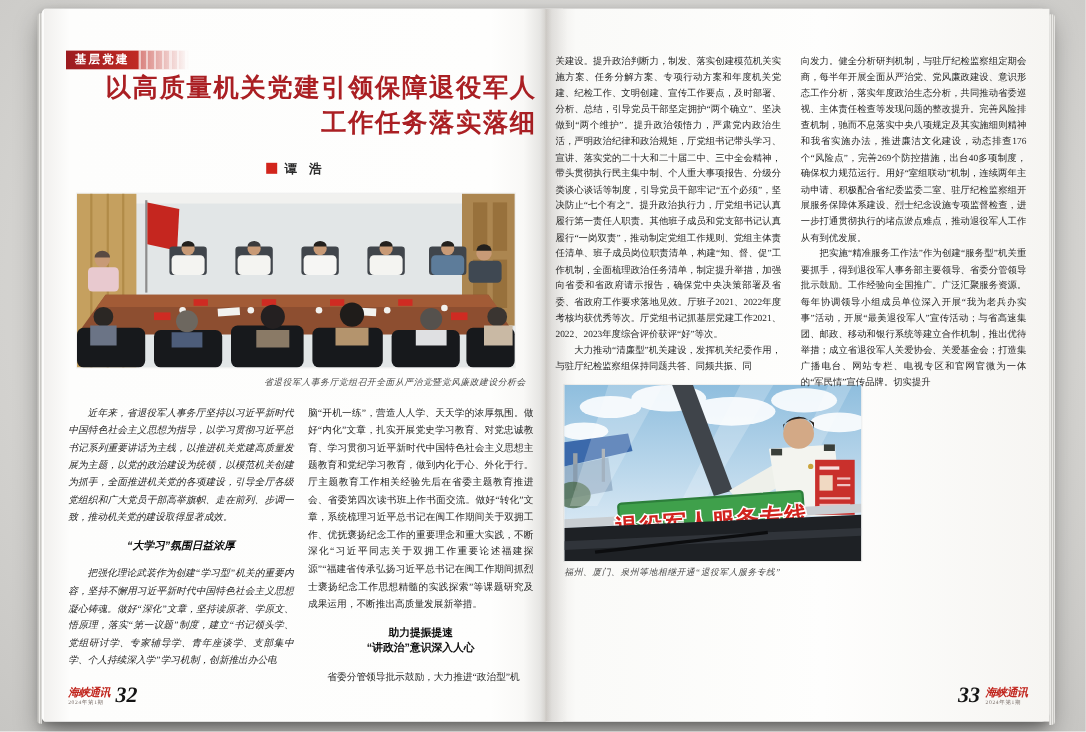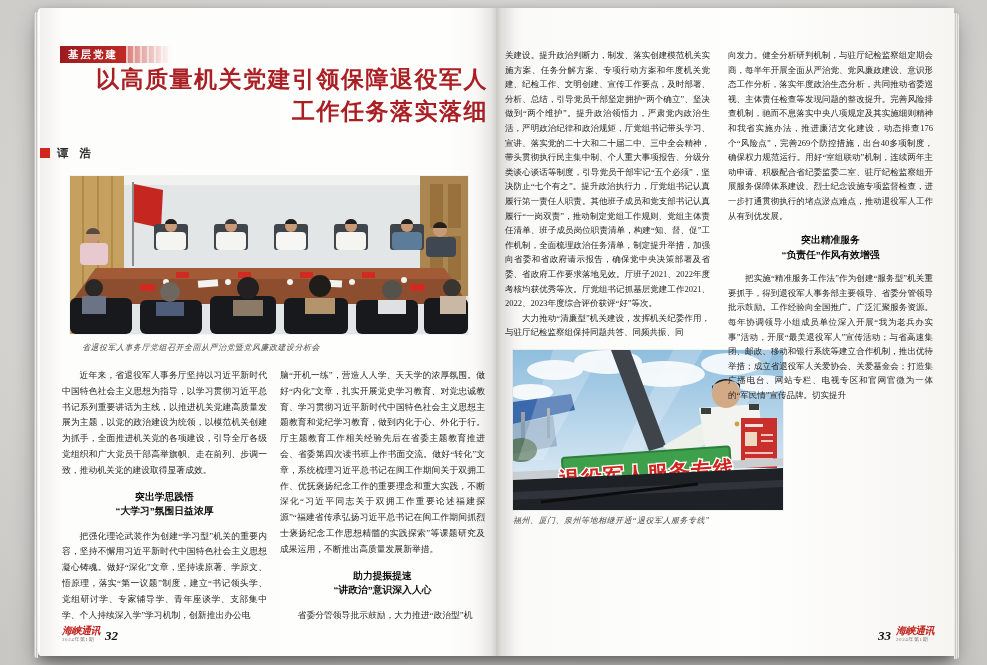--- a/index.html
+++ b/index.html
@@ -34,41 +34,41 @@
   .badge{position:absolute;left:20px;top:38px;height:17px;display:flex;align-items:stretch;}
   .badge-main{background:linear-gradient(90deg,#9c1b20,#c02a24);color:#fff;
     font-family:"Liberation Sans","DejaVu Sans",sans-serif;font-weight:bold;font-size:10.5px;
     letter-spacing:2px;line-height:17px;padding:0 8px;}
   .badge-tail{width:46px;
     background:
       repeating-linear-gradient(90deg,rgba(255,255,255,.55) 0 2px,rgba(255,255,255,0) 2px 7px),
       linear-gradient(90deg,rgba(192,42,36,.6),rgba(192,42,36,0));}
   .title{position:absolute;top:56px;left:10px;width:438px;text-align:right;
     color:#aa1f23;font-weight:bold;font-size:23px;line-height:32px;letter-spacing:1.5px;}
-  .author{position:absolute;top:138px;left:0;width:458px;text-align:left;
+  .author{position:absolute;top:138px;left:0;width:458px;text-align:center;
     font-size:11.5px;font-weight:bold;color:#2a2a2a;letter-spacing:4px;}
   .author-bullet{display:inline-block;width:10px;height:10px;background:#d2251c;margin-right:7px;vertical-align:-1px;}
   .photo1{position:absolute;left:30px;top:168px;width:398px;height:158px;box-shadow:0 0 0 1px rgba(0,0,0,.04);}
   .caption{font-size:8px;color:#4a4a4a;font-style:italic;letter-spacing:.5px;}
-  .caption1{position:absolute;left:42px;top:334px;width:396px;text-align:left;}
-  .colL1{position:absolute;left:22px;top:360px;width:205px;}
+  .caption1{position:absolute;left:42px;top:334px;width:396px;text-align:right;}
+  .colL1{position:absolute;left:22px;top:360px;width:205px;font-style:italic;}
   .colL2{position:absolute;left:240px;top:360px;width:205px;}
   .bt{font-size:8.8px;line-height:15.8px;color:#262626;text-align:justify;}
   .bt p{margin:0;}
   .ind{text-indent:2em;}
   .sub{margin:11px 0 10px;text-align:center;
     font-family:"Liberation Sans","DejaVu Sans",sans-serif;font-weight:bold;
     font-size:9.8px;line-height:14.5px;color:#0c0c0c;}
-  .footer{position:absolute;bottom:14px;display:flex;align-items:flex-end;gap:5px;}
+  .footer{position:absolute;bottom:14px;display:flex;gap:5px;}
   .footer-l{left:22px;}
   .footer-r{right:20px;}
   .logo-stack{display:flex;flex-direction:column;line-height:1;}
   .mag-logo{color:#c1261e;font-weight:bold;font-style:italic;font-size:10px;letter-spacing:-.5px;line-height:10px;}
   .mag-issue{font-size:5px;color:#7a6f6a;letter-spacing:.6px;margin-top:1px;}
-  .pageno{font-size:13px;font-weight:bold;font-style:italic;color:#141414;line-height:13px;}
+  .pageno{font-size:20px;font-weight:bold;font-style:italic;color:#141414;line-height:13px;}
 
   
   .colR1{position:absolute;left:9px;top:40px;width:205px;}
   .colR2{position:absolute;left:232px;top:40px;width:205px;}
   .page-right .bt{font-size:8.5px;line-height:14.6px;}
   .page-right .sub{margin:10px 0 9px;}
   .photo2{width:270px;height:160px;margin:10px 0 4px 8px;display:block;box-shadow:0 0 0 1px rgba(0,0,0,.05);}
   .caption2{width:270px;margin-left:8px;margin-top:2px;text-align:left;}
   .wrap-narrow{margin-left:63px;width:142px;}
 </style>
@@ -197,21 +197,20 @@
         <circle cx="382" cy="112" r="9" fill="#3a3531"></circle>
           <path d="M370 120 h26 v18 h-26 Z" fill="#c9b9a4"></path>
       </g>
     </svg>
 
     <div class="caption caption1">省退役军人事务厅党组召开全面从严治党暨党风廉政建设分析会</div>
 
     <div class="colL1 bt">
       <p class="ind">近年来，省退役军人事务厅坚持以习近平新时代中国特色社会主义思想为指导，以学习贯彻习近平总书记系列重要讲话为主线，以推进机关党建高质量发展为主题，以党的政治建设为统领，以模范机关创建为抓手，全面推进机关党的各项建设，引导全厅各级党组织和广大党员干部高举旗帜、走在前列、步调一致，推动机关党的建设取得显著成效。</p>
       <div class="sub">
-        <div>突出学思践悟</div>
         <div>“大学习”氛围日益浓厚</div>
       </div>
       <p class="ind">把强化理论武装作为创建“学习型”机关的重要内容，坚持不懈用习近平新时代中国特色社会主义思想凝心铸魂。做好“深化”文章，坚持读原著、学原文、悟原理，落实“第一议题”制度，建立“书记领头学、党组研讨学、专家辅导学、青年座谈学、支部集中学、个人持续深入学”学习机制，创新推出办公电</p>
     </div>
 
     <div class="colL2 bt">
       <p>脑“开机一练”，营造人人学、天天学的浓厚氛围。做好“内化”文章，扎实开展党史学习教育、对党忠诚教育、学习贯彻习近平新时代中国特色社会主义思想主题教育和党纪学习教育，做到内化于心、外化于行。厅主题教育工作相关经验先后在省委主题教育推进会、省委第四次读书班上作书面交流。做好“转化”文章，系统梳理习近平总书记在闽工作期间关于双拥工作、优抚褒扬纪念工作的重要理念和重大实践，不断深化“习近平同志关于双拥工作重要论述福建探源”“福建省传承弘扬习近平总书记在闽工作期间抓烈士褒扬纪念工作思想精髓的实践探索”等课题研究及成果运用，不断推出高质量发展新举措。</p>
       <div class="sub">
         <div>助力提振提速</div>
         <div>“讲政治”意识深入人心</div>
@@ -286,24 +285,20 @@
         </g>
         <path d="M0 130 L270 118 L270 160 L0 160 Z" fill="#1e2125"></path>
         <path d="M0 142 L270 130 L270 137 L0 150 Z" fill="#3a3f45" opacity=".65"></path>
         <path d="M28 152 L185 134" stroke="#0c0d0f" stroke-width="3"></path>
       </svg>
       <div class="caption caption2">福州、厦门、泉州等地相继开通“退役军人服务专线”</div>
     </div>
 
     <div class="colR2 bt">
       <p>向发力。健全分析研判机制，与驻厅纪检监察组定期会商，每半年开展全面从严治党、党风廉政建设、意识形态工作分析，落实年度政治生态分析，共同推动省委巡视、主体责任检查等发现问题的整改提升。完善风险排查机制，驰而不息落实中央八项规定及其实施细则精神和我省实施办法，推进廉洁文化建设，动态排查176个“风险点”，完善269个防控措施，出台40多项制度，确保权力规范运行。用好“室组联动”机制，连续两年主动申请、积极配合省纪委监委二室、驻厅纪检监察组开展服务保障体系建设、烈士纪念设施专项监督检查，进一步打通贯彻执行的堵点淤点难点，推动退役军人工作从有到优发展。</p>
-      <div class="sub">
-        <div>突出精准服务</div>
-        <div>“负责任”作风有效增强</div>
-      </div>
       <p class="ind">把实施“精准服务工作法”作为创建“服务型”机关重要抓手，得到退役军人事务部主要领导、省委分管领导批示鼓励。工作经验向全国推广。广泛汇聚服务资源。每年协调领导小组成员单位深入开展“我为老兵办实事”活动，开展“最美退役军人”宣传活动；与省高速集团、邮政、移动和银行系统等建立合作机制，推出优待举措；成立省退役军人关爱协会、关爱基金会；打造集广播电台、网站专栏、电视专区和官网官微为一体的“军民情”宣传品牌。切实提升</p>
     </div>
 
     <div class="footer footer-r">
       <span class="pageno">33</span>
       <span class="logo-stack">
         <span class="mag-logo">海峡通讯</span>
         <span class="mag-issue">2024年第1期</span>
       </span>
     </div>

